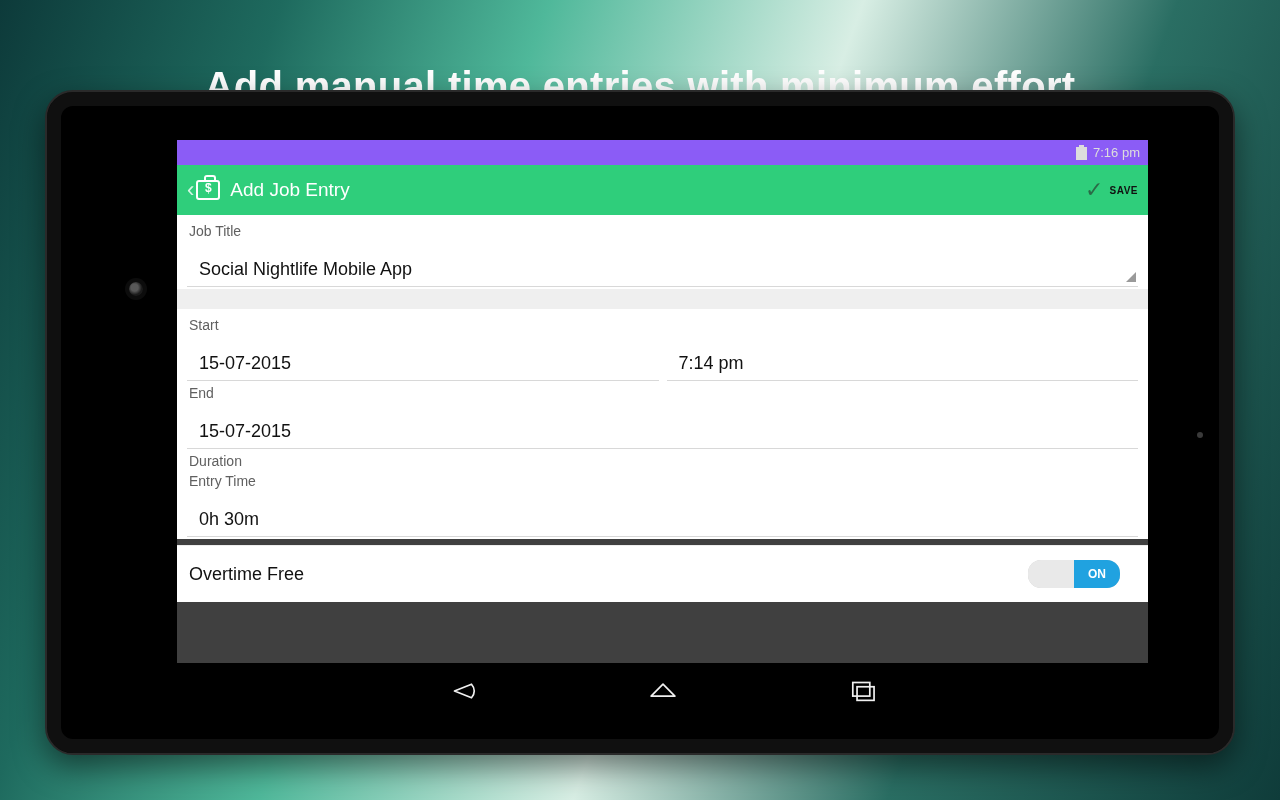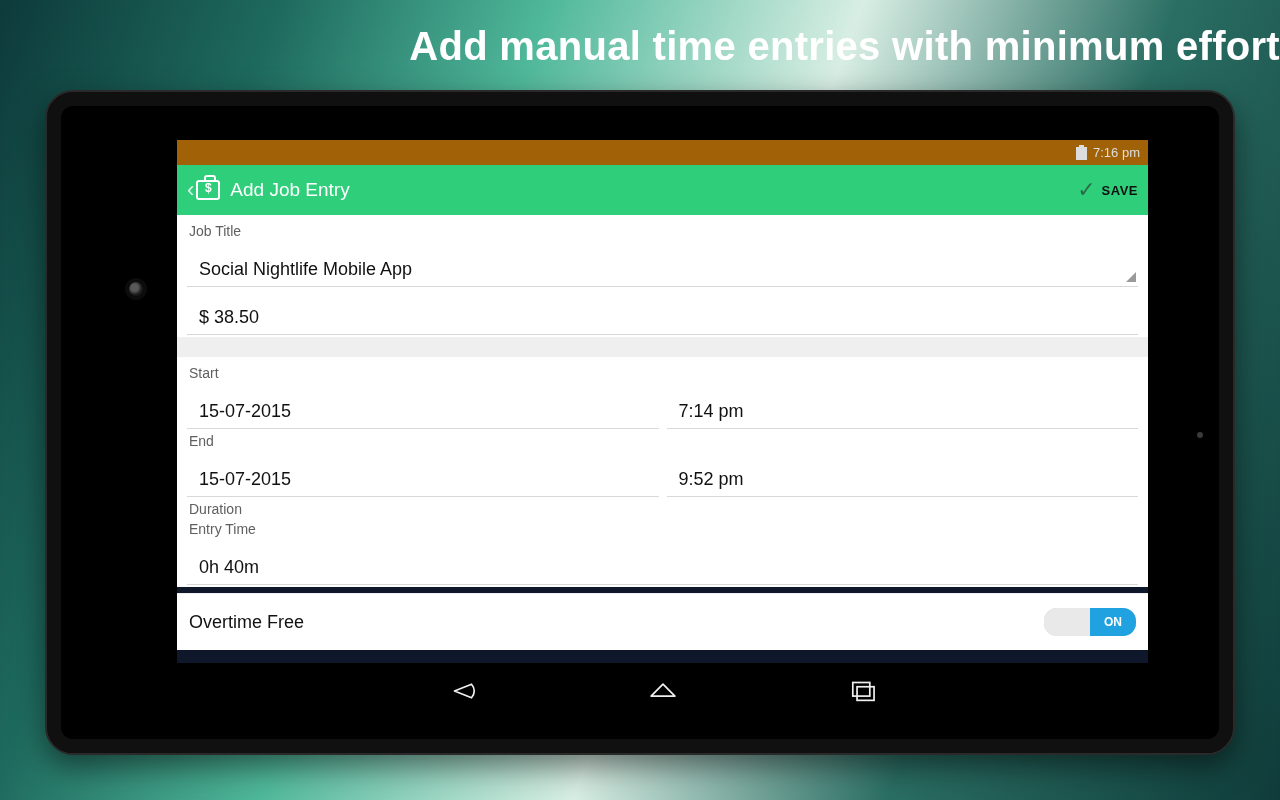--- a/index.html
+++ b/index.html
@@ -2,26 +2,27 @@
 <html><head>
 <meta charset="utf-8">
 <style>
   * { box-sizing: border-box; margin: 0; padding: 0; }
   html, body { width: 1280px; height: 800px; overflow: hidden; font-family: "Helvetica Neue", Arial, sans-serif; }
   body {
     background: linear-gradient(110deg, #0d3a3a 0%, #1e6a5e 18%, #4fb89a 35%, #d8eee4 55%, #2a6e63 75%, #0f3c3a 100%);
     position: relative;
   }
   .promo-title {
-    text-align: right;
+    text-align: center;
     color: #fff;
     font-size: 40px;
     font-weight: 600;
-    padding-top: 24px;
+    padding-top: 32px;
     letter-spacing: .3px;
+    margin-top: 32px;
   }
   
   .tablet {
     position: absolute;
     left: 45px; top: 90px;
     width: 1190px; height: 665px;
     background: #000;
     border: 2px solid #2a2a2a;
     border-radius: 28px;
     box-shadow: 0 12px 30px rgba(0,0,0,.5), inset 0 0 0 14px #101010;
@@ -35,21 +36,21 @@
   .tablet::after { 
     content:""; position:absolute; right:30px; top:340px; width:6px; height:6px; border-radius:50%;
     background:#3a3a3a;
   }
   .screen {
     position:absolute; left:130px; right:85px; top:48px; bottom:35px;
     background:#000;
   }
   
   .statusbar {
-    height:25px; background:#a16207; color:#ddd;
+    height:25px; background:#8b5cf6; color:#ddd;
     display:flex; justify-content:flex-end; align-items:center;
     font-size:13px; padding:0 8px; gap:6px;
   }
   .battery-icon {
     width:11px; height:15px; position:relative;
   }
   .battery-icon::before{
     content:""; position:absolute; left:3px; top:0; width:5px; height:2px; background:#ddd;
   }
   .battery-icon::after{
@@ -69,44 +70,44 @@
   .ab-appicon::before{
     content:""; position:absolute; left:6px; top:-7px; width:8px; height:5px;
     border:2px solid #fff; border-bottom:none; border-radius:3px 3px 0 0;
   }
   .ab-appicon::after{
     content:"$"; position:absolute; left:0; right:0; top:-1px;
     text-align:center; font-size:12px; color:#fff; font-weight:600;
   }
   .ab-save { position:absolute; right:10px; top:0; bottom:0; display:flex; align-items:center; gap:6px; cursor:pointer; }
   .ab-save .chk { color:#2a6b47; font-size:22px; }
-  .ab-save .lbl { color:#111; font-size:13px; font-weight:700; letter-spacing:.5px; }
+  .ab-save .lbl { color:#111; font-size:10px; font-weight:700; letter-spacing:.5px; }
   
   .form {
     position:absolute; left:0; right:0; top:75px; bottom:55px;
-    background:#0f172a; overflow:hidden;
+    background:#404040; overflow:hidden;
   }
   .section { background:#fff; padding:4px 10px 2px; }
   .divider { height:20px; background:#efefef; }
   .fld-label { color:#606060; font-size:14px; padding:4px 0 0 2px; }
   .fld-input {
     border:none; border-bottom:1px solid #d8d8d8;
     font-size:18px; color:#111; padding:8px 4px 6px 12px;
     width:100%; background:transparent;margin-top:12px;
   }
   .row2 { display:flex; gap:8px; }
   .row2 .col { flex:1; }
   .spinner-wrap { position:relative; }
   .spinner-wrap::after{
     content:""; position:absolute; right:2px; bottom:5px;
     width:0; height:0; border-left:10px solid transparent; border-bottom:10px solid #9a9a9a;
   }
   .ot-row {
     display:flex; align-items:center; justify-content:space-between;
-    background:#fff; padding:14px 12px 14px 12px; border-top:1px solid #eee;
+    background:#fff; padding:14px 28px 14px 12px; border-top:1px solid #eee;
     margin-top:6px;
   }
   .ot-row .lbl { font-size:18px; color:#111; }
   .toggle {
     display:flex; height:28px; border-radius:13px; overflow:hidden;
     box-shadow: inset 0 0 0 1px #d0d0d0;
   }
   .toggle .off { width:46px; background:#e9e9e9; }
   .toggle .on  { width:46px; background:#20a2e0; color:#fff; font-size:12px; font-weight:600;
                  display:flex; align-items:center; justify-content:center; }
@@ -141,50 +142,46 @@
       </div>
     </div>
 
     <div class="form">
 
       <div class="section">
         <div class="fld-label">Job Title</div>
         <div class="spinner-wrap">
           <div class="fld-input">Social Nightlife Mobile App</div>
         </div>
-        <div class="fld-input">$ 38.50</div>
       </div>
 
       <div class="divider"></div>
 
       <div class="section">
         <div class="fld-label">Start</div>
         <div class="row2">
           <div class="col">
               <div class="fld-input">15-07-2015</div>
             </div>
           <div class="col">
               <div class="fld-input">7:14 pm</div>
             </div>
         </div>
 
         <div class="fld-label">End</div>
         <div class="row2">
           <div class="col">
               <div class="fld-input">15-07-2015</div>
             </div>
-          <div class="col">
-              <div class="fld-input">9:52 pm</div>
-            </div>
         </div>
 
         <div class="fld-label">Duration</div>
 
         <div class="fld-label">Entry Time</div>
-        <div class="fld-input">0h 40m</div>
+        <div class="fld-input">0h 30m</div>
       </div>
 
       <div class="ot-row">
         <span class="lbl">Overtime Free</span>
         <div class="toggle">
           <div class="off"></div>
           <div class="on">ON</div>
         </div>
       </div>
 

